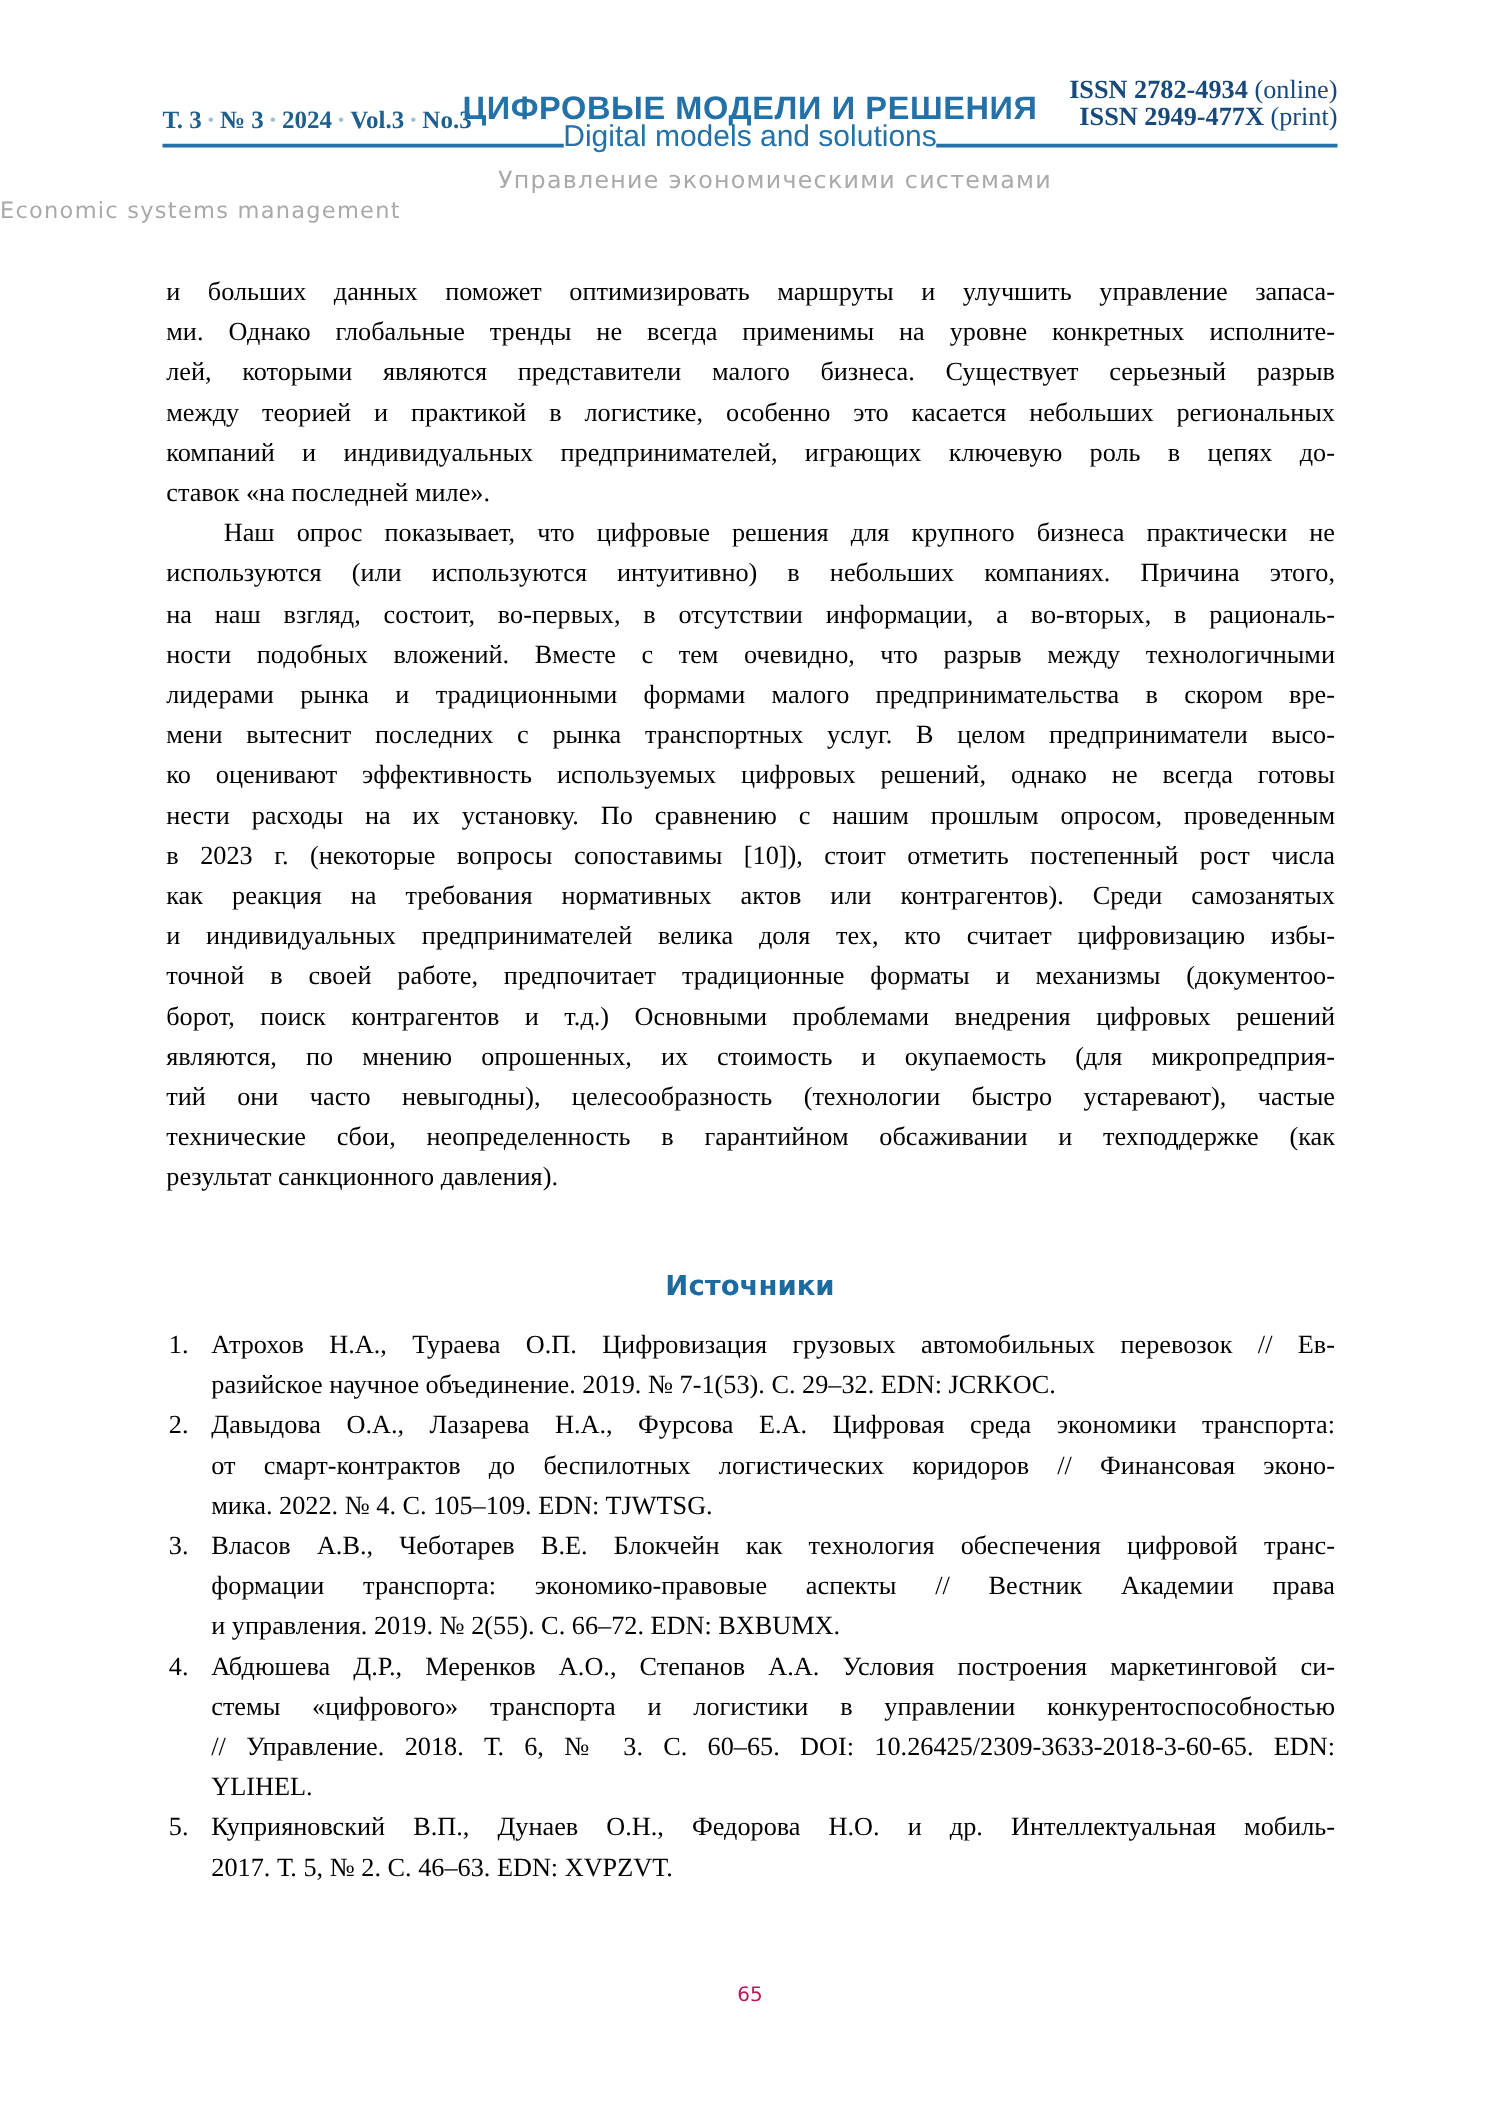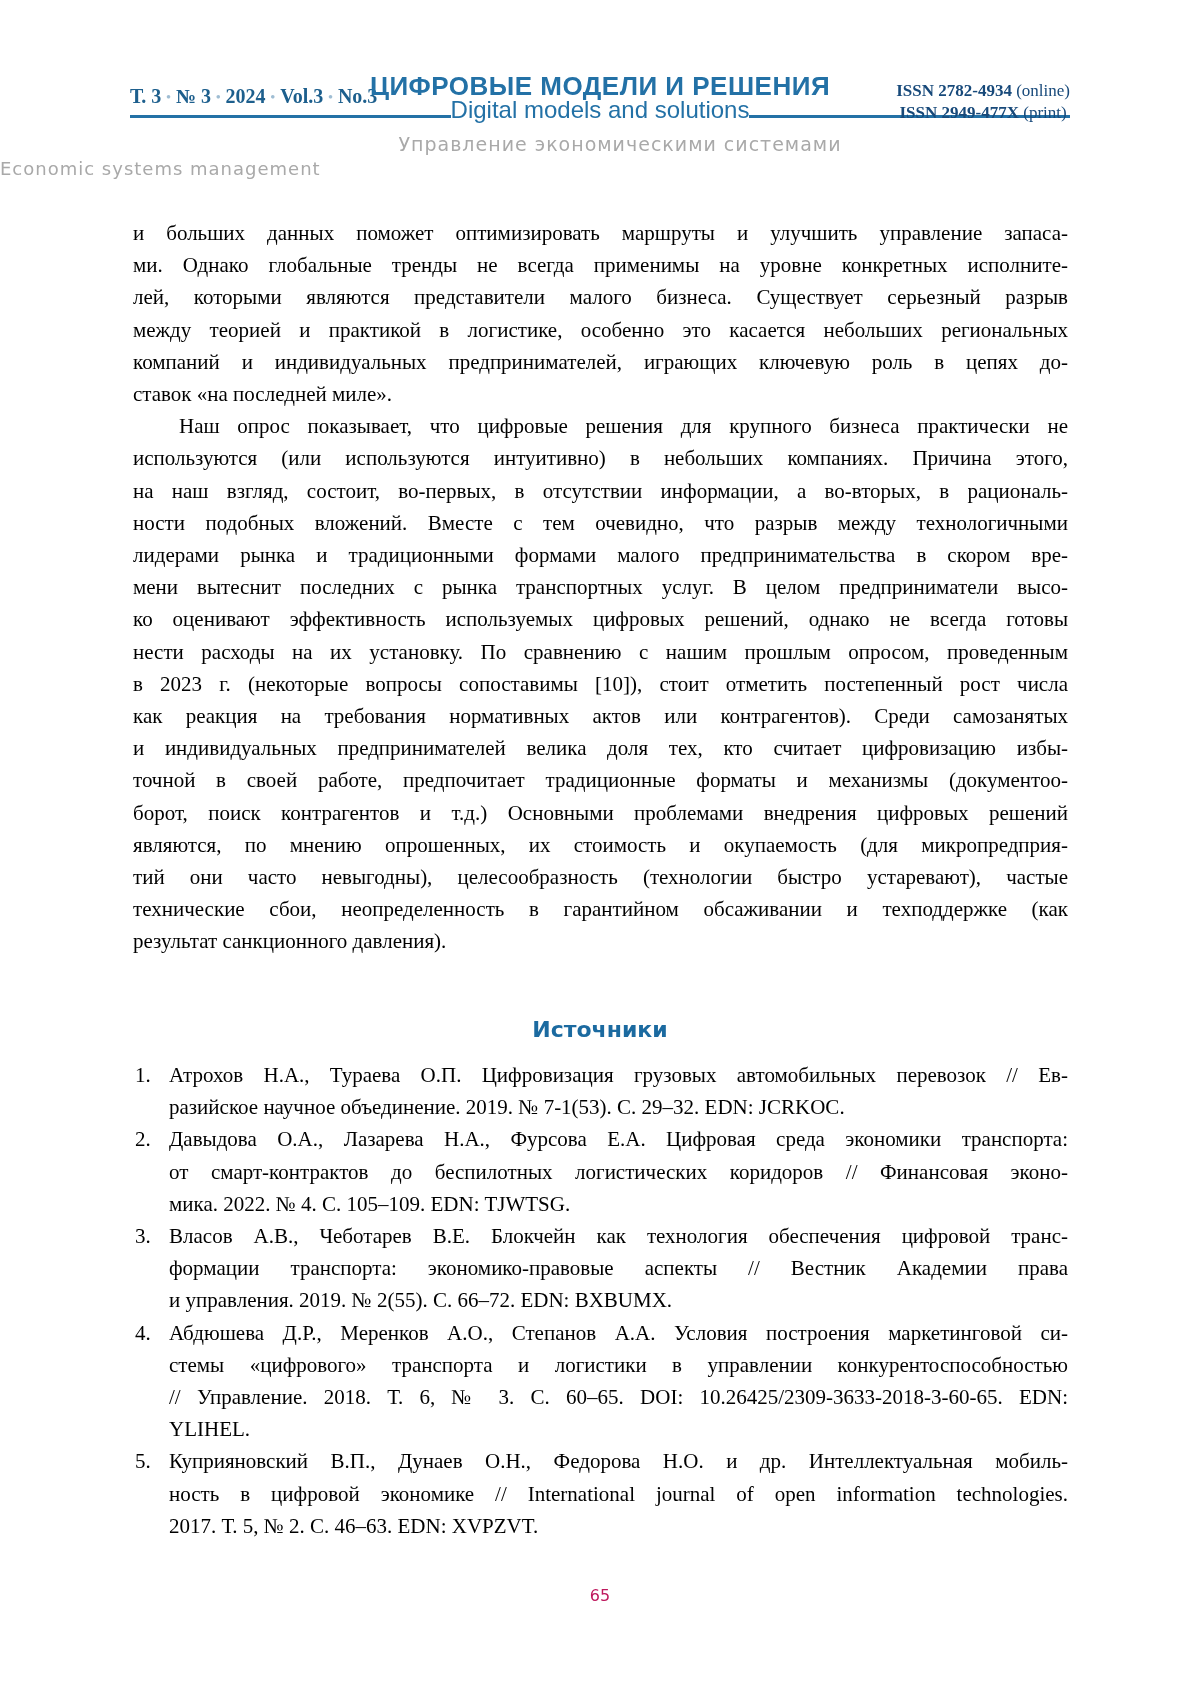--- a/index.html
+++ b/index.html
@@ -54,23 +54,23 @@
     margin-bottom:6px;
   }
   .title-en{
     font-family:"Liberation Sans", sans-serif;
     font-size:24px;
     color:var(--accent);
     white-space:nowrap;
   }
   .issn{
     position:absolute;
-    right:130px; top:80px;
-    text-align:center;
-    font-size:17px;
+    right:130px; top:60px;
+    text-align:right;
+    font-size:21px;
     line-height:22px;
     color:var(--issn-blue);
     white-space:nowrap;
   }
   .issn .num{font-weight:bold;}
   .issn .lbl{font-weight:normal;}
   .section-ru{
     position:absolute;
     left:0; width:100%; top:133px;
     text-align:center;
@@ -215,20 +215,19 @@
       <div class="ref">
         <span class="ref-num">4.</span>
         <div class="tline">Абдюшева Д.Р., Меренков А.О., Степанов А.А. Условия построения маркетинговой си-</div>
         <div class="tline">стемы «цифрового» транспорта и логистики в управлении конкурентоспособностью</div>
         <div class="tline">// Управление. 2018. Т. 6, № 3. С. 60–65. DOI: 10.26425/2309-3633-2018-3-60-65. EDN:</div>
         <div class="tline last">YLIHEL.</div>
       </div>
       <div class="ref">
         <span class="ref-num">5.</span>
         <div class="tline">Куприяновский В.П., Дунаев О.Н., Федорова Н.О. и др. Интеллектуальная мобиль-</div>
-        <div class="tline">ность в цифровой экономике // International journal of open information technologies.</div>
         <div class="tline last">2017. Т. 5, № 2. С. 46–63. EDN: XVPZVT.</div>
       </div>
     </div>
 
   <div class="page-num">65</div>
 
 </div>
 
 </body></html>

